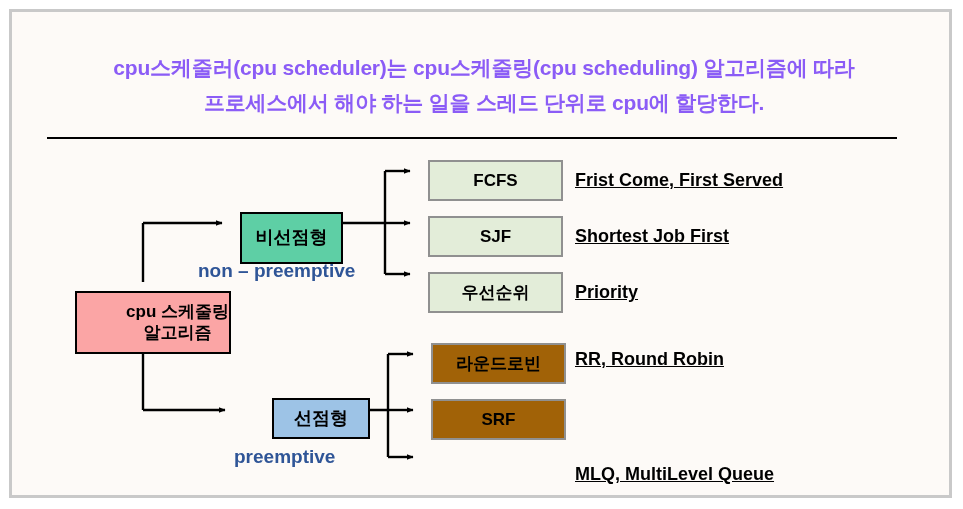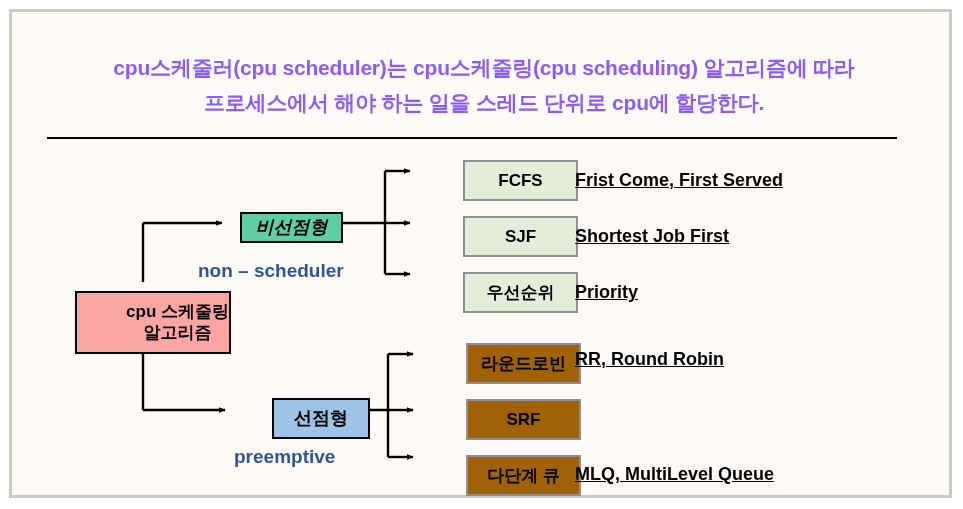--- a/index.html
+++ b/index.html
@@ -73,51 +73,49 @@
     background: #fba5a5;
     border: 2px solid #000000;
     font-size: 17px;
     justify-content: flex-end;
   }
 
   .node-nonpre {
     left: 228px;
     top: 200px;
     width: 103px;
-    height: 31px;
+    height: 52px;
     background: #5ecfa5;
     border: 2px solid #000000;
     font-size: 18px;
-    font-style: italic;
   }
 
   .node-pre {
     left: 231px;
     top: 386px;
     width: 98px;
     height: 41px;
     background: #9dc3e6;
     border: 2px solid #000000;
     font-size: 18px;
     margin-left: 29px;
   }
 
   .leaf {
     position: absolute;
     box-sizing: border-box;
     display: flex;
     align-items: center;
     justify-content: center;
-    width: 115px;
+    width: 135px;
     height: 41px;
     border: 2px solid #909090;
     font-weight: bold;
     font-size: 17px;
     color: #000000;
-    margin-left: 35px;
   }
   .leaf.green { background: #e3edd9; }
   .leaf.blue  { background: #a16207; }
 
   .leaf-l1 { left: 416px; top: 148px; }
   .leaf-l2 { left: 416px; top: 204px; }
   .leaf-l3 { left: 416px; top: 260px; }
   .leaf-l4 { left: 419px; top: 331px; }
   .leaf-l5 { left: 419px; top: 387px; }
   .leaf-l6 { left: 419px; top: 443px; }
@@ -203,21 +201,21 @@
     <div class="node node-root">
       <span>
         <span>cpu 스케줄링</span><br>
         <span>알고리즘</span>
       </span>
     </div>
 
     <div class="node node-nonpre">
       <span>비선점형</span>
     </div>
-    <div class="sublabel sublabel-nonpre">non – scheduler</div>
+    <div class="sublabel sublabel-nonpre">non – preemptive</div>
 
     <div class="node node-pre">
       <span>선점형</span>
     </div>
     <div class="sublabel sublabel-pre">preemptive</div>
 
     <div class="leaf green leaf-l1">
       <span>FCFS</span>
     </div>
     <div class="leaf green leaf-l2">
@@ -225,23 +223,20 @@
     </div>
     <div class="leaf green leaf-l3">
       <span>우선순위</span>
     </div>
 
     <div class="leaf blue leaf-l4">
       <span>라운드로빈</span>
     </div>
     <div class="leaf blue leaf-l5">
       <span>SRF</span>
-    </div>
-    <div class="leaf blue leaf-l6">
-      <span>다단계 큐</span>
     </div>
 
     <div class="desc desc-d1">Frist Come, First Served</div>
     <div class="desc desc-d2">Shortest Job First</div>
     <div class="desc desc-d3">Priority</div>
     <div class="desc desc-d4">RR, Round Robin</div>
     <div class="desc desc-d6">MLQ, MultiLevel Queue</div>
 
   </div>
 </div>

